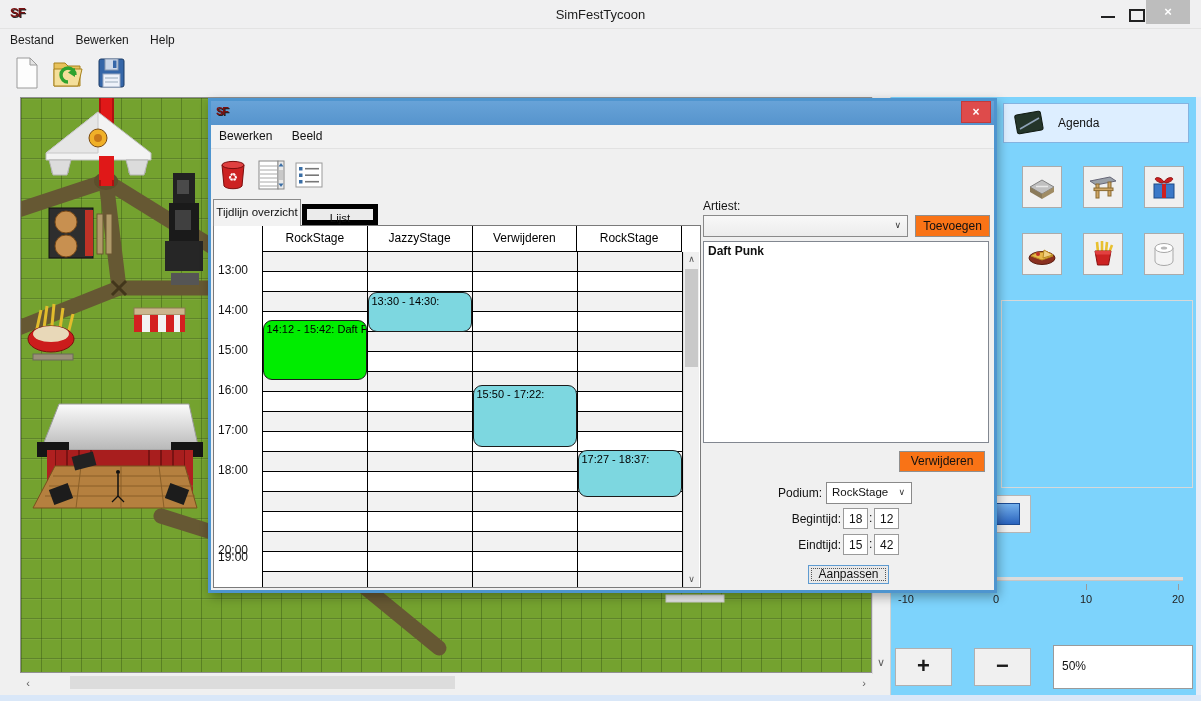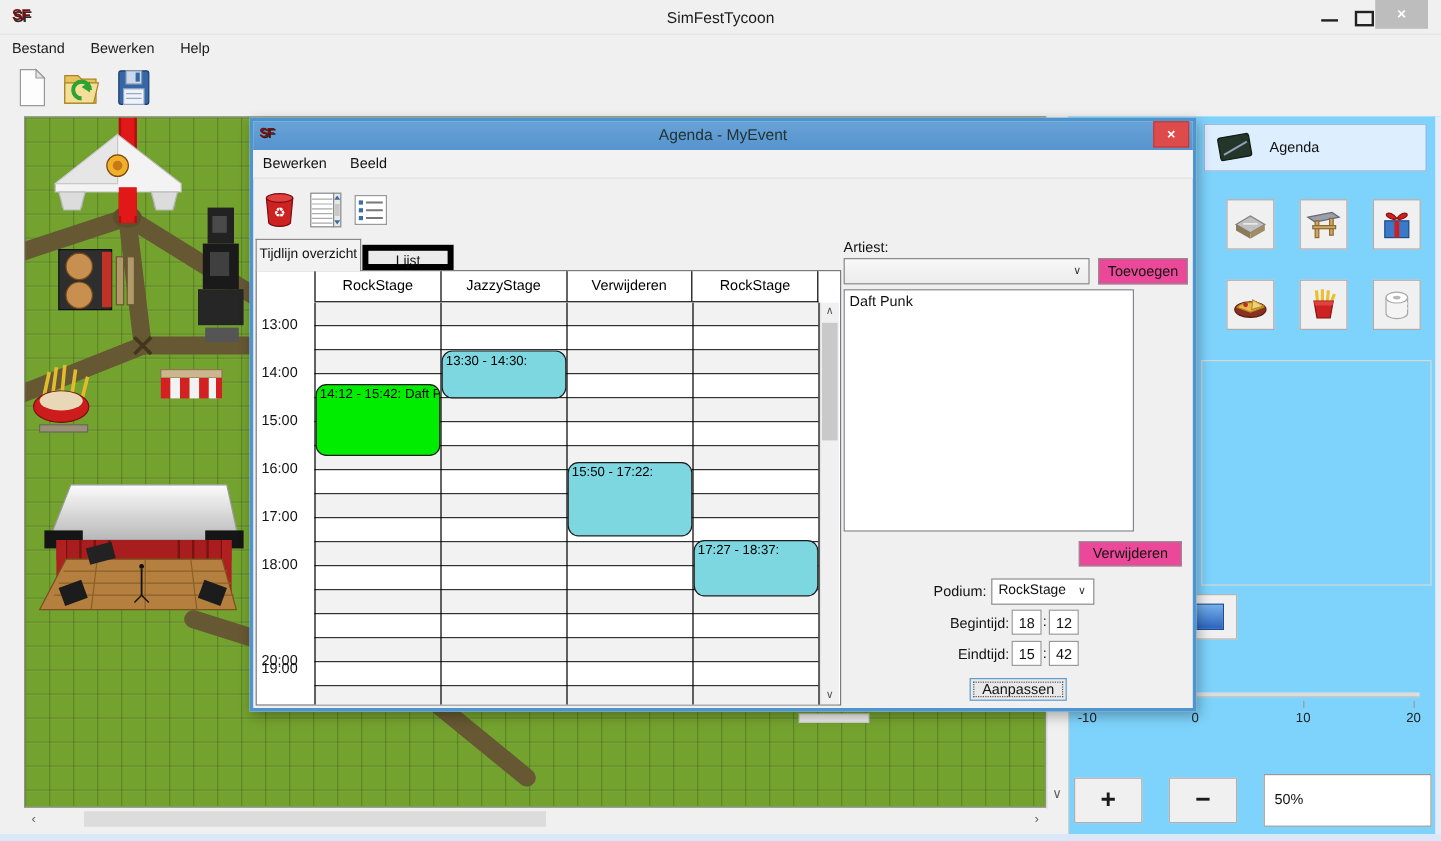--- a/index.html
+++ b/index.html
@@ -95,21 +95,21 @@
   .event{position:absolute;width:104px;border:1px solid #1c1c1c;border-radius:9px;box-sizing:border-box;
          font-size:11px;color:#000;padding:2px 3px;overflow:hidden;white-space:nowrap;}
   .gsb{position:absolute;left:469px;top:0;width:16px;height:335px;background:#f0f0f0;border-left:1px solid #e0e0e0;box-sizing:border-box;}
   .gsb-arr{position:absolute;left:0;width:15px;height:15px;text-align:center;font-size:9px;color:#555;line-height:15px;}
   .gsb-thumb{position:absolute;left:1px;top:17px;width:13px;height:98px;background:#c9c9c9;}
 
   .dlg-label{font-size:12px;color:#111;}
   .combo{background:linear-gradient(#f8f8f8,#ececec);border:1px solid #8a8a8a;box-sizing:border-box;
          font-size:11.5px;color:#111;padding:3px 0 0 5px;}
   .combo .chev{position:absolute;right:6px;top:4px;font-size:9px;color:#333;}
-  .btn{background:#ec4899;border:1px solid #8f8f8f;box-sizing:border-box;font-size:12px;color:#111;
+  .btn{background:#f97316;border:1px solid #8f8f8f;box-sizing:border-box;font-size:12px;color:#111;
        text-align:center;}
   .listbox{background:#fff;border:1px solid #828790;box-sizing:border-box;font-size:12px;color:#111;}
   .list-item{padding:2px 4px;}
   .numbox{width:25px;height:21px;background:#fff;border:1px solid #9a9a9a;box-sizing:border-box;
           font-size:12px;color:#111;padding:3px 0 0 5px;}
   .apply-btn{border:1px solid #5e9bd1;background:#e9e9e9;outline:1px dotted #555;outline-offset:-4px;
              font-size:12px;color:#111;text-align:center;line-height:17px;box-sizing:border-box;}
 </style>
 </head>
 <body>
@@ -378,21 +378,20 @@
   <div class="abs zoombtn" style="left:83px;">−</div>
   <div class="abs pctbox">50%</div>
 </div>
 
 <div class="abs win-edge-bottom"></div>
 <div class="abs win-edge-right"></div>
 
 <div class="abs dialog">
   <div class="abs dlg-titlebar nosel">
     <div class="abs dlg-logo">SF</div>
-    <div class="abs dlg-title">Agenda - MyEvent</div>
   </div>
   <div class="abs dlg-close">×</div>
 
   <div class="abs dlg-menubar nosel">
     <span>Bewerken</span>
     <span>Beeld</span>
   </div>
 
   <div class="abs dlg-toolbar">
     <div class="abs dlg-tbtn" style="left:4px;">
@@ -488,21 +487,21 @@
         <div class="event" style="left: 363.5px; top: 198px; height: 46.6667px; background: rgb(125, 215, 224);">17:27 - 18:37:</div>
       </div>
   </div>
 
   <div class="abs dlg-label" style="left:492px;top:98px;">Artiest:</div>
   <div class="abs combo" style="left:492px;top:114px;width:205px;height:22px;">
     <span></span>
     <span class="chev">∨</span>
   </div>
   <div class="abs btn" style="left:704px;top:114px;width:75px;height:22px;line-height:20px;">Toevoegen</div>
-  <div class="abs listbox" style="left:492px;top:140px;width:242px;height:202px;" id="artist-list">
+  <div class="abs listbox" style="left:492px;top:140px;width:286px;height:202px;font-weight:bold;" id="artist-list">
       <div class="list-item">Daft Punk</div>
     </div>
   <div class="abs btn" style="left:688px;top:350px;width:86px;height:21px;line-height:19px;">Verwijderen</div>
 
   <div class="abs dlg-label" style="left:492px;top:385px;width:119px;text-align:right;">Podium:</div>
   <div class="abs combo" style="left:615px;top:381px;width:86px;height:22px;background:#fff;">
     <span>RockStage</span>
     <span class="chev">∨</span>
   </div>
 

